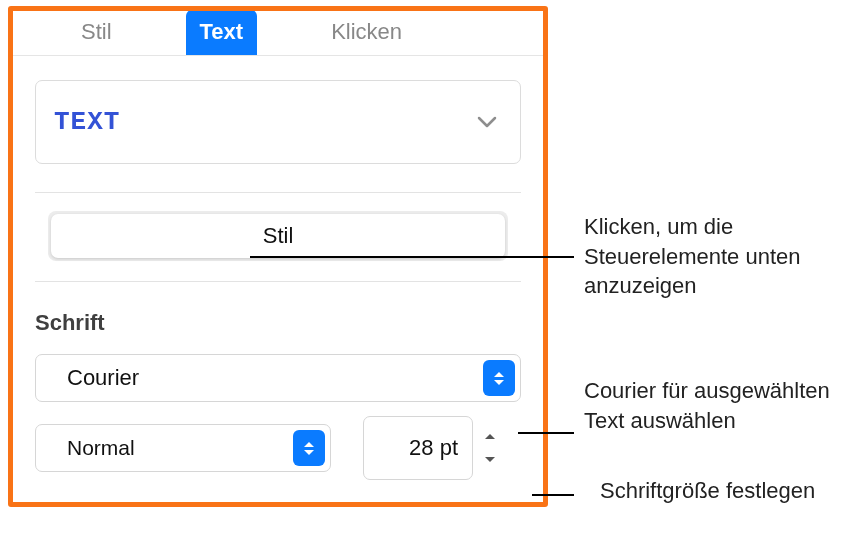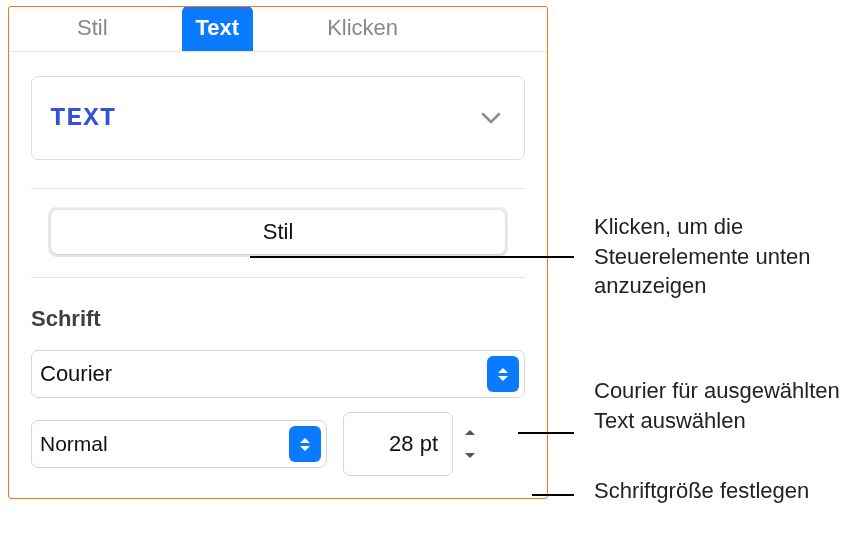--- a/index.html
+++ b/index.html
@@ -9,21 +9,21 @@
     background: #fff;
     width: 854px;
     height: 553px;
     position: relative;
   }
   .panel {
     position: absolute;
     left: 8px;
     top: 6px;
     width: 540px;
-    border: 1px solid #f97316;
+    border: 5px solid #f97316;
     border-radius: 3px;
     background: #fff;
     overflow: hidden;
   }
   .topnav {
     display: flex;
     border-bottom: 1px solid #e5e5e5;
     font-size: 22px;
     color: #888;
   }
@@ -93,21 +93,21 @@
     margin: 28px 0 18px;
   }
   .select {
     position: relative;
     border: 1px solid #d6d6d6;
     border-radius: 7px;
     background: #fff;
     height: 48px;
     display: flex;
     align-items: center;
-    padding: 0 50px 0 8px;
+    padding: 0 50px 0 31px;
     font-size: 22px;
     color: #111;
   }
   .select.small { width: 296px; font-size: 21px; }
   .select.full { width: 100%; }
   .select .end-btn {
     position: absolute;
     right: 5px;
     top: 5px;
     bottom: 5px;
@@ -124,21 +124,21 @@
     width: 0; height: 0;
     border-left: 5px solid transparent;
     border-right: 5px solid transparent;
   }
   .caret-up { border-bottom: 5px solid #fff; }
   .caret-down { border-top: 5px solid #fff; }
   .caret-up.gray { border-bottom-color: #555; }
   .caret-down.bgray { border-top-color: #555; }
   .row2 {
     display: flex;
-    gap: 16px;
+    gap: 32px;
     margin-top: 14px;
     align-items: center;
   }
   .size-field {
     display: flex;
     align-items: center;
     gap: 6px;
   }
   .size-input {
     border: 1px solid #d6d6d6;
@@ -161,21 +161,20 @@
     width: 22px; height: 18px;
     display: flex; align-items: center; justify-content: center;
     cursor: default;
   }
   
   .callout {
     position: absolute;
     font-size: 22px;
     color: #222;
     line-height: 1.35;
-    margin-left: 10px;
   }
   .lead {
     position: absolute;
     background: #000;
     height: 1.5px;
   }
 </style>
 </head>
 <body>
 
@@ -248,13 +247,13 @@
   </div>
 </div>
 
 <div class="lead" style="left:250px; top:256px; width:324px;"></div>
 <div class="callout" style="left:584px; top:212px;">Klicken, um die Steuerelemente unten anzuzeigen</div>
 
 <div class="lead" style="left:518px; top:432px; width:56px;"></div>
 <div class="callout" style="left:584px; top:376px;">Courier für ausgewählten Text auswählen</div>
 
 <div class="lead" style="left:532px; top:494px; width:42px;"></div>
-<div class="callout" style="left:584px; top:476px;text-align:right;">Schriftgröße festlegen</div>
+<div class="callout" style="left:600px; top:476px;text-align:right;">Schriftgröße festlegen</div>
 
 </body></html>

